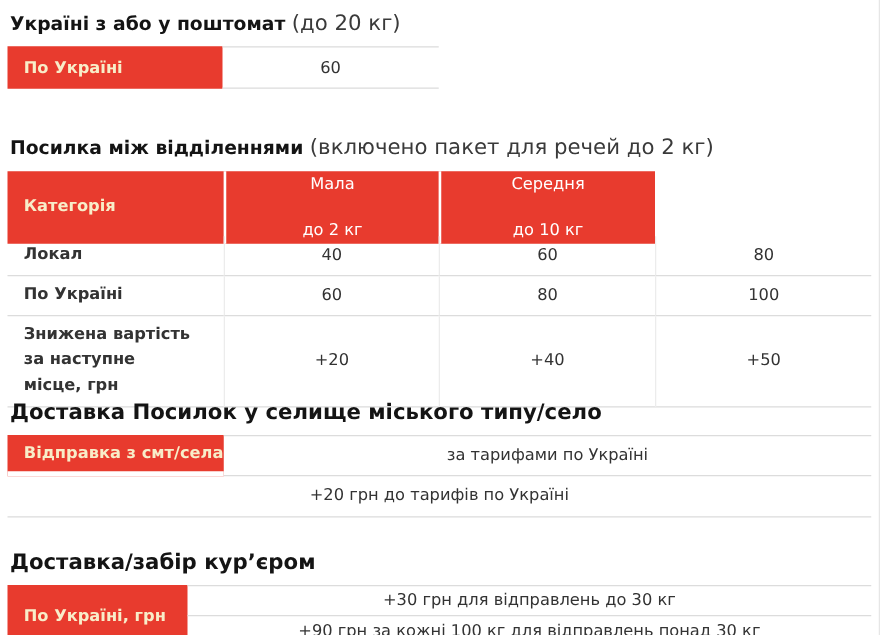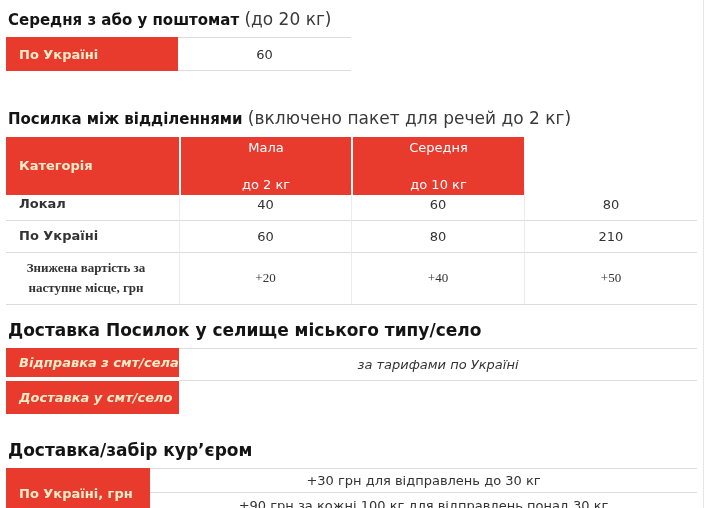--- a/index.html
+++ b/index.html
@@ -46,51 +46,51 @@
     background:var(--accent-red);color:var(--header-text);
     display:flex;flex-direction:column;align-items:center;justify-content:center;
     border-left:2px solid #fff;line-height:1.65;gap:16px;
   }
   .tbl2 .th-label{
     background:var(--accent-red);color:var(--label-text);font-weight:bold;
     display:flex;align-items:center;padding-left:13px;
   }
   .tbl2 .row .lbl{
     font-weight:bold;display:flex;align-items:center;
-    padding:5px 26px 5px 13px;border-bottom:1px solid var(--border);line-height:1.6;text-align:center;
+    padding:5px 26px 5px 13px;border-bottom:1px solid var(--border);line-height:1.6;
   }
   .tbl2 .row .val{
     display:flex;align-items:center;justify-content:center;
     border-bottom:1px solid var(--border);border-left:1px solid var(--border-light);
   }
   .tbl2 .row.h32{height:32px;}
-  .tbl2 .row.h46{height:46px;font-family:Liberation Serif, serif;}
+  .tbl2 .row.h46{height:46px;}
 
   
-  .tbl3{width:691px;margin-bottom:26px;font-style:italic;}
+  .tbl3{width:691px;margin-bottom:26px;}
   .tbl3-row{display:flex;height:33px;}
   .tbl3-row .red-cell{width:173px;}
   .tbl3-row.first .red-cell{border-bottom:4px solid #fff;}
   .tbl3-row .val-cell{flex:1;border-bottom:1px solid var(--border);}
   .tbl3-row.first .val-cell{border-top:1px solid var(--border);}
 
   
   .tbl4{width:691px;display:flex;}
   .tbl4 .red-cell{width:144px;height:51px;}
   .tbl4 .rows{flex:1;display:flex;flex-direction:column;}
   .tbl4 .rows .val-cell{height:25px;border-bottom:1px solid var(--border);}
   .tbl4 .rows .val-cell.first{border-top:1px solid var(--border);}
 </style>
 </head>
 <body>
 
 <div class="page">
 
   <section>
-    <h2 class="heading"><span>Середня з або у поштомат</span>
+    <h2 class="heading"><span>Україні з або у поштомат</span>
       <span class="sub">(до 20 кг)</span>
     </h2>
     <div class="tbl1">
       <div class="red-cell">По Україні</div>
       <div class="val-cell">60</div>
     </div>
   </section>
 
   <section>
     <h2 class="heading"><span>Посилка між відділеннями</span>
@@ -114,41 +114,41 @@
         <div class="lbl">Локал</div>
         <div class="val">40</div>
         <div class="val">60</div>
         <div class="val">80</div>
       </div>
 
       <div class="tbl2-grid row h32">
         <div class="lbl">По Україні</div>
         <div class="val">60</div>
         <div class="val">80</div>
-        <div class="val">210</div>
+        <div class="val">100</div>
       </div>
 
       <div class="tbl2-grid row h46">
         <div class="lbl">Знижена вартість за наступне місце, грн</div>
         <div class="val">+20</div>
         <div class="val">+40</div>
         <div class="val">+50</div>
       </div>
     </div>
   </section>
 
   <section>
     <h2 class="heading small">Доставка Посилок у селище міського типу/село</h2>
     <div class="tbl3">
       <div class="tbl3-row first">
         <div class="red-cell">Відправка з смт/села</div>
         <div class="val-cell">за тарифами по Україні</div>
       </div>
       <div class="tbl3-row">
-        <div class="red-cell">Доставка у смт/село</div>
+        <div class="val-cell">+20 грн до тарифів по Україні</div>
       </div>
     </div>
   </section>
 
   <section>
     <h2 class="heading small">Доставка/забір кур’єром</h2>
     <div class="tbl4">
       <div class="red-cell">По Україні, грн</div>
       <div class="rows">
         <div class="val-cell first">+30 грн для відправлень до 30 кг</div>

